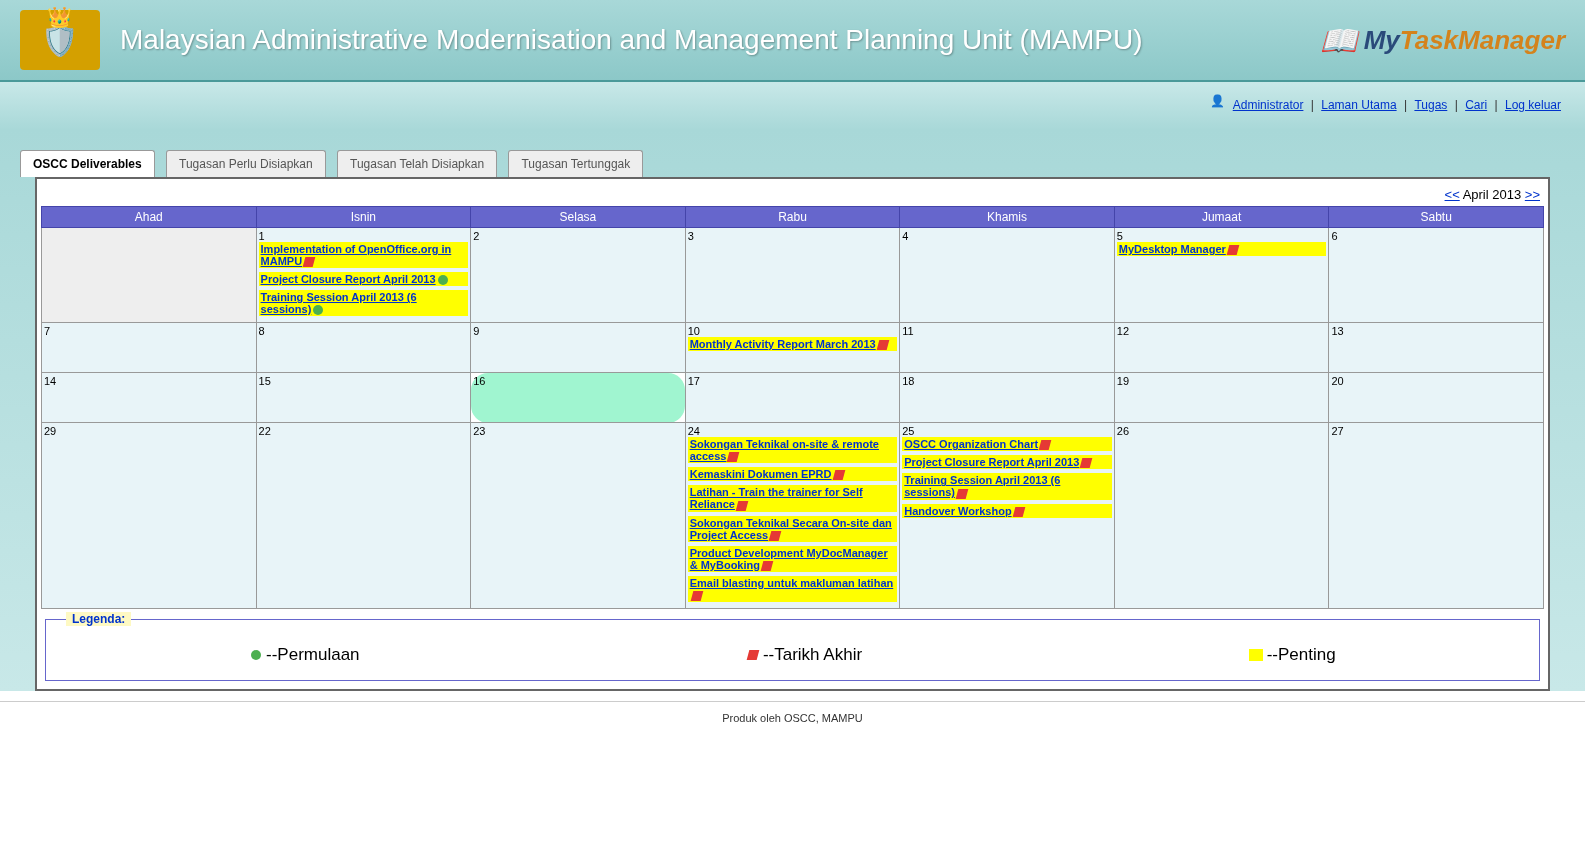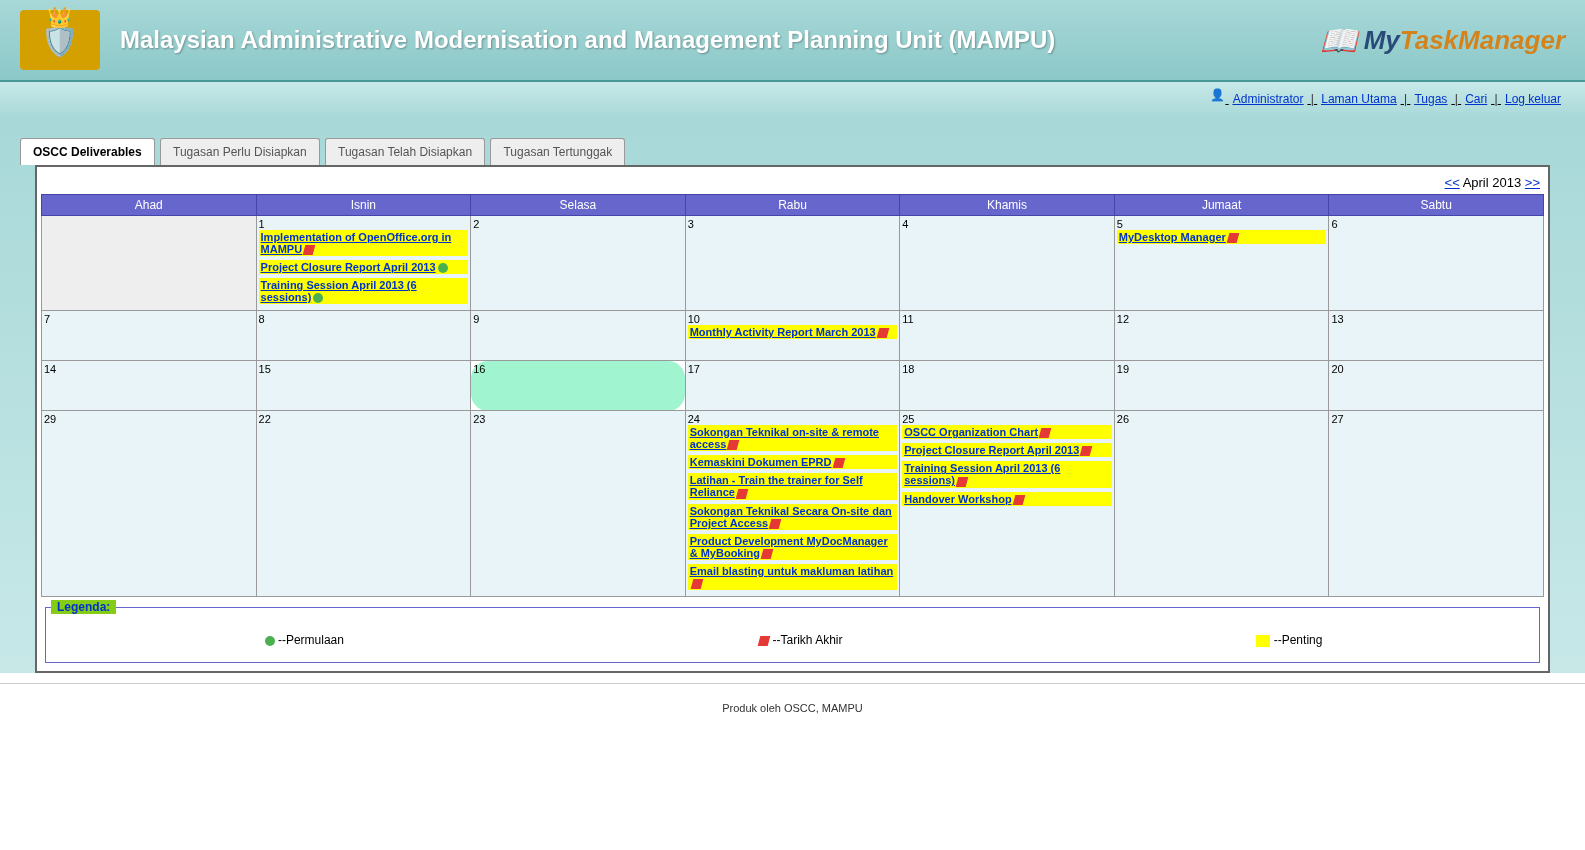--- a/index.html
+++ b/index.html
@@ -1,52 +1,52 @@
 <!DOCTYPE html>
 <html><head>
 <meta charset="utf-8">
 <style>
 * { box-sizing: border-box; margin: 0; padding: 0; }
 body { font-family: Arial, Helvetica, sans-serif; font-size: 12px; background: #fff; }
 .header { background: linear-gradient(to bottom, #a8d8d8, #8cc8c8); padding: 10px 20px; display: flex; align-items: center; border-bottom: 2px solid #4a9999; position: relative; }
 .crest { width: 80px; height: 60px; margin-right: 20px; background: #d4a000; border-radius: 4px; position: relative; display:flex;align-items:center;justify-content:center;font-size:30px; }
 .crest::before { content: "👑"; font-size: 20px; position: absolute; top: -5px; }
-.title { color: #fff; font-size: 24px; font-weight: bold; text-shadow: 1px 1px 2px rgba(0,0,0,0.3); flex: 1; }
+.title { color: #fff; font-size: 28px; font-weight: normal; text-shadow: 1px 1px 2px rgba(0,0,0,0.3); flex: 1; }
 .logo { font-size: 26px; font-weight: bold; font-style: italic; display:flex;align-items:center;gap:6px;}
 .logo .my { color: #2a4a7a; }
 .logo .task { color: #d4831c; }
 .logo .manager { color: #d4831c; }
 .logo-icon{font-size:30px;}
-.userbar { background: linear-gradient(to bottom, #c8e8e8, #a8d8d8); padding: 6px 20px; text-align: right; text-decoration: underline; }
+.userbar { background: linear-gradient(to bottom, #c8e8e8, #a8d8d8); padding: 12px 20px; text-align: right; }
 .userbar a { color: #0033cc; text-decoration: underline; margin: 0 4px; }
 .userbar .sep { color: #333; }
 .user-icon { display: inline-block; width: 24px; height: 24px; vertical-align: middle; }
 .tabs { padding: 20px 20px 0 20px; background: linear-gradient(to bottom, #a8d8d8, #c8e8e8); }
-.tab { display: inline-block; padding: 6px 12px; background: #eee; border: 1px solid #999; border-bottom: none; margin-right: 2px; color: #555; cursor: pointer; font-size: 12px; border-radius: 3px 3px 0 0;}
+.tab { display: inline-block; padding: 6px 12px; background: #eee; border: 1px solid #999; border-bottom: none; margin-right: 8px; color: #555; cursor: pointer; font-size: 12px; border-radius: 3px 3px 0 0;}
 .tab.active { background: #fff; color: #000; font-weight: bold; }
 .main { border: 2px solid #666; margin: 0 15px; background: #fff; padding: 4px;}
 .cal-nav { text-align: right; padding: 4px; font-size:13px;}
 .cal-nav a { color: #0033cc; text-decoration: underline; }
 .calendar { width: 100%; border-collapse: collapse; table-layout: fixed; }
 .calendar th { background: #6666cc; color: #fff; padding: 3px; border: 1px solid #4444aa; font-weight: normal; font-size:12px;}
 .calendar td { border: 1px solid #999; vertical-align: top; height: 50px; padding: 2px; background: #e8f4f8; font-size:11px;}
 .calendar td.prev { background: #eee; }
 .calendar td.today { background: #a0f5d0; border-radius: 17px; }
 .calendar td.tall { height: auto; }
 .daynum { font-size: 11px; color: #000; }
 .event { background: #ffff00; padding: 1px 2px; margin-bottom: 4px; display: block; font-weight: bold; }
 .event a { color: #0033cc; text-decoration: underline; }
 .flag-green { display:inline-block; width:10px;height:10px; background:#4caf50; border-radius:50%; margin-left:2px;vertical-align:middle;}
 .flag-red { display:inline-block; width:10px;height:10px; background:#e53935; transform:skewX(-15deg); margin-left:2px;vertical-align:middle;}
 .legend { border: 1px solid #6666cc; margin: 10px 4px 4px 4px; padding: 20px 10px 10px 10px; position: relative; }
-.legend-title { position: absolute; top: -8px; left: 5px; background: #84cc16; padding: 0 6px; color: #0033cc; font-weight: bold; font-size:12px;}
+.legend-title { position: absolute; top: -8px; left: 20px; background: #fef9c3; padding: 0 6px; color: #0033cc; font-weight: bold; font-size:12px;}
 .legend-row { display: flex; justify-content: space-around; padding: 5px 0;}
-.leg-item{font-size:12px;}
+.leg-item{font-size:17px;}
 .leg-yellow{display:inline-block;width:14px;height:12px;background:#ffff00;vertical-align:middle;margin-right:4px;}
-.footer { text-align: center; padding: 18px; font-size: 11px; color: #333; border-top:1px solid #ccc; margin-top:10px;}
+.footer { text-align: center; padding: 10px; font-size: 11px; color: #333; border-top:1px solid #ccc; margin-top:10px;}
 </style>
 </head>
 <body>
 
 <div class="header">
   <div class="crest">🛡️</div>
   <div class="title">Malaysian Administrative Modernisation and Management Planning Unit (MAMPU)</div>
   <div class="logo">
     <span class="logo-icon">📖</span>
     <span>

